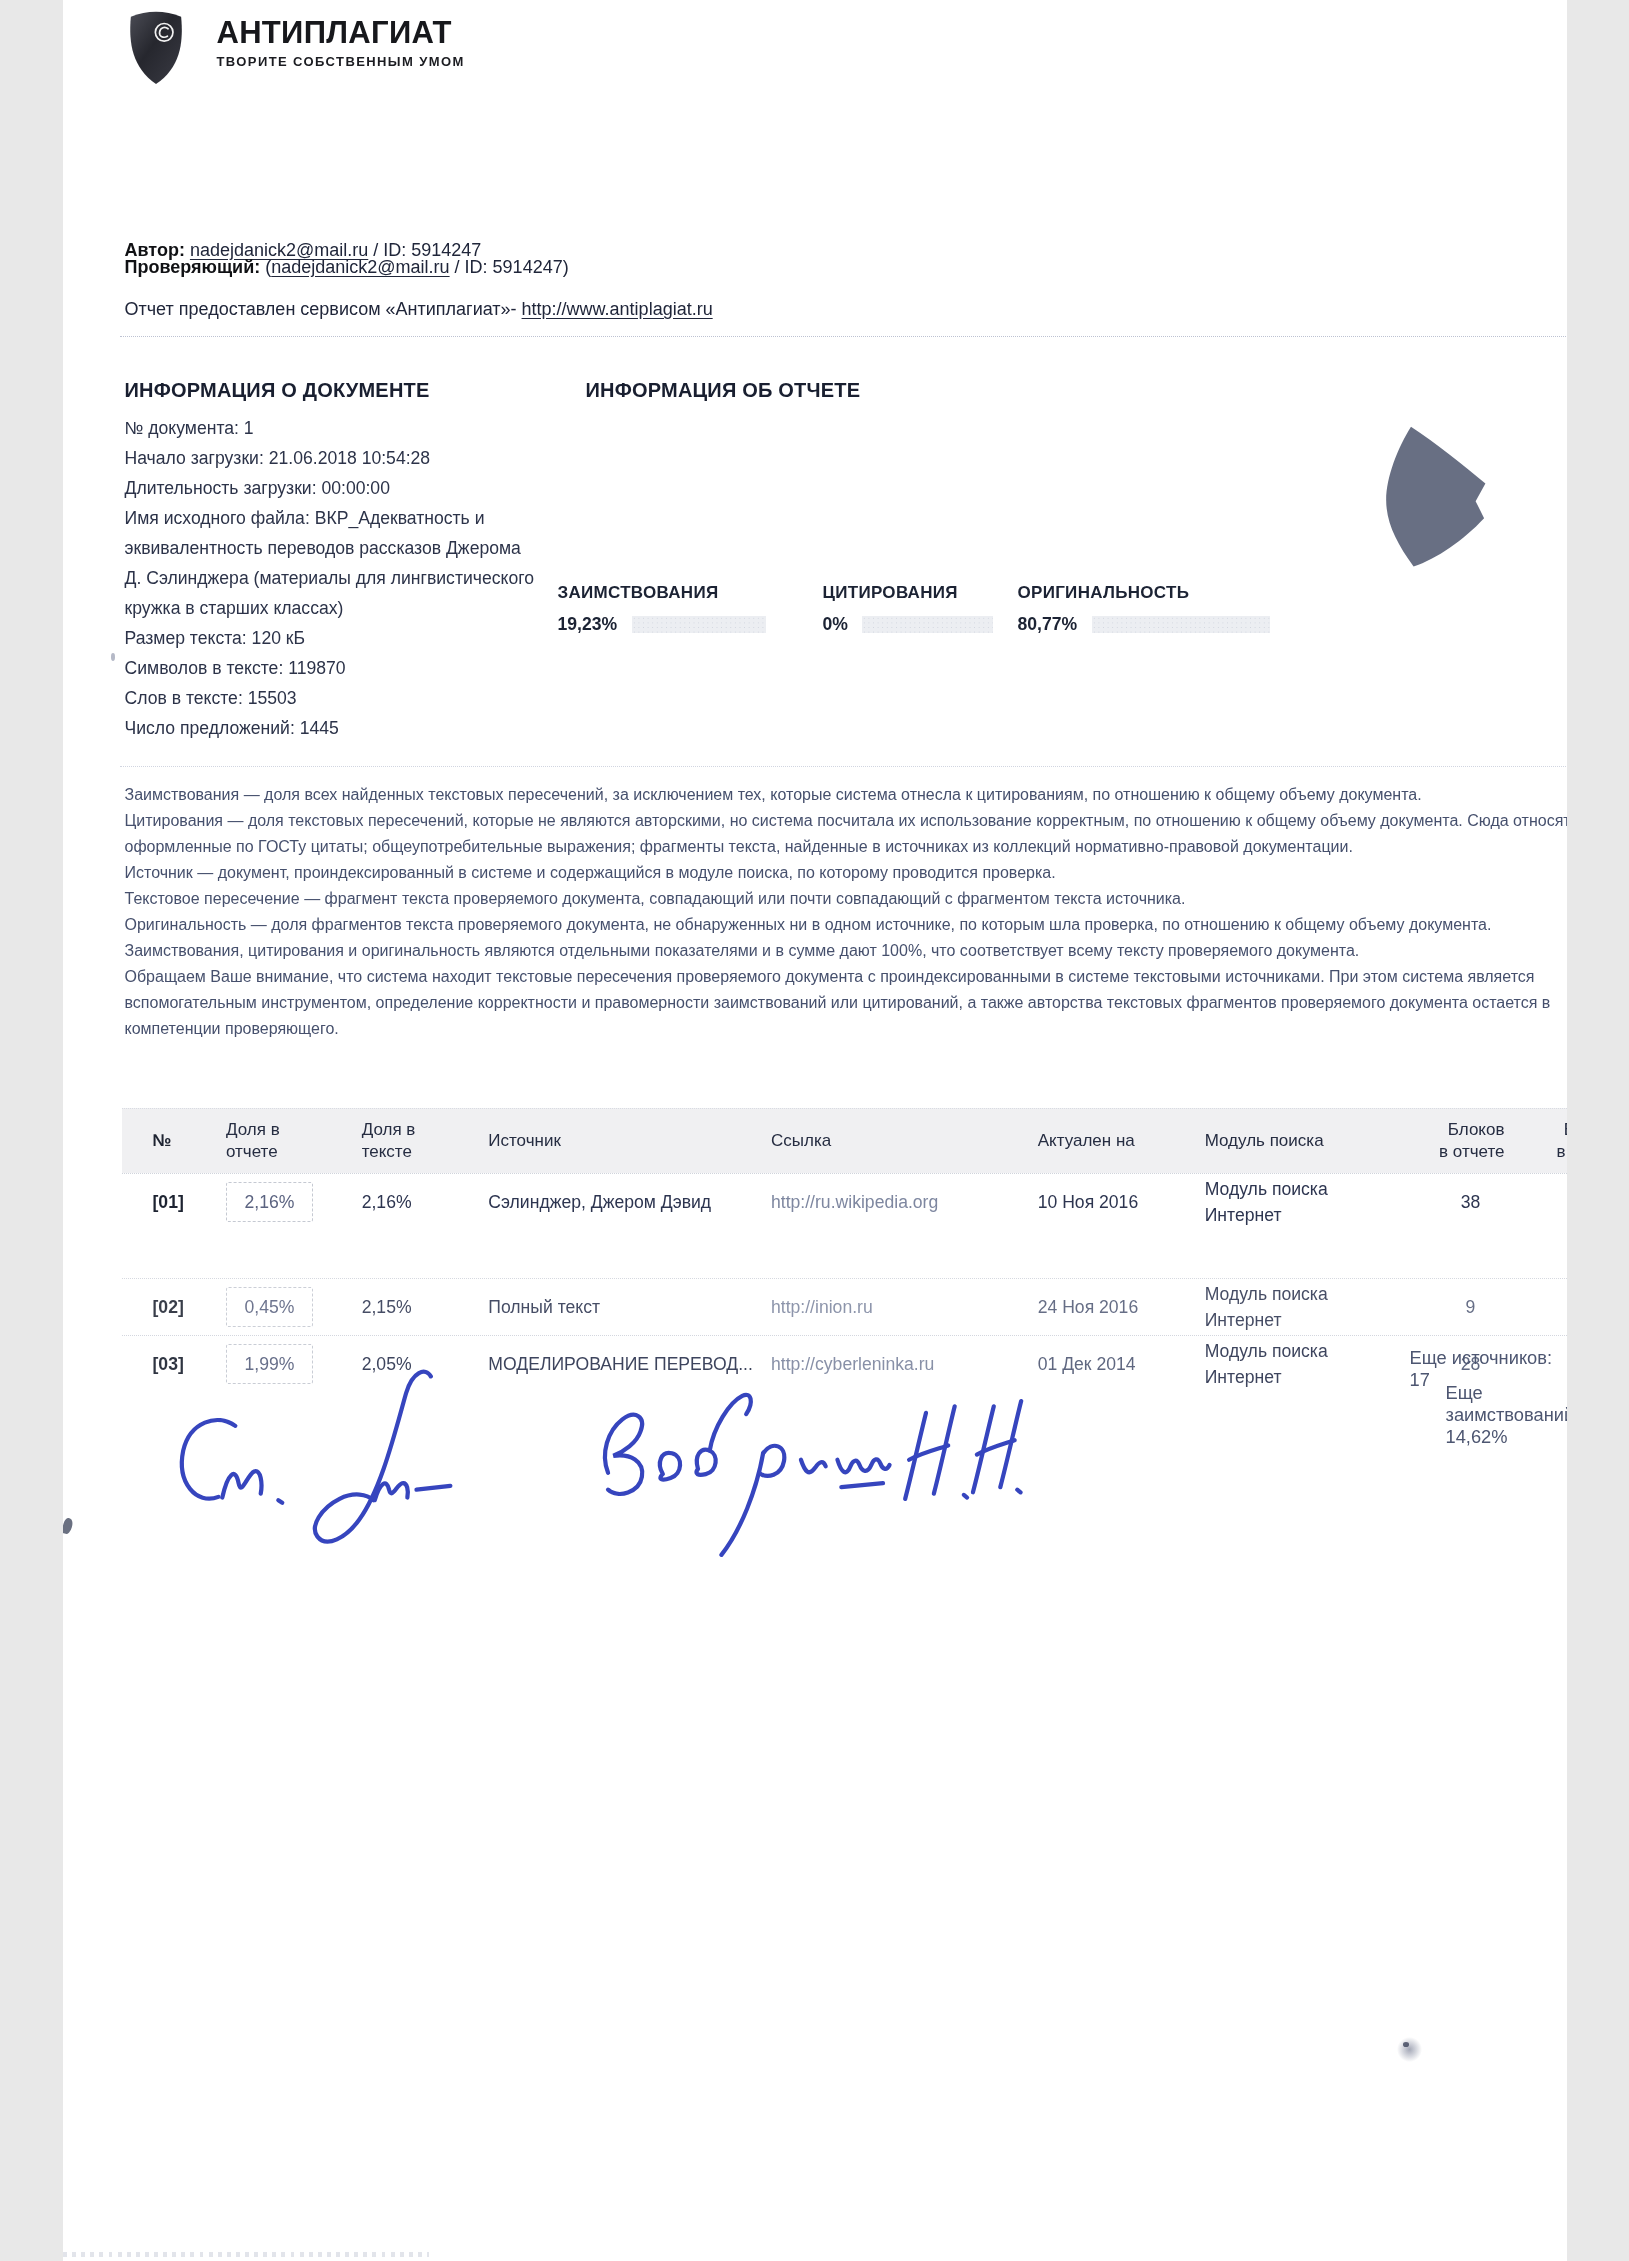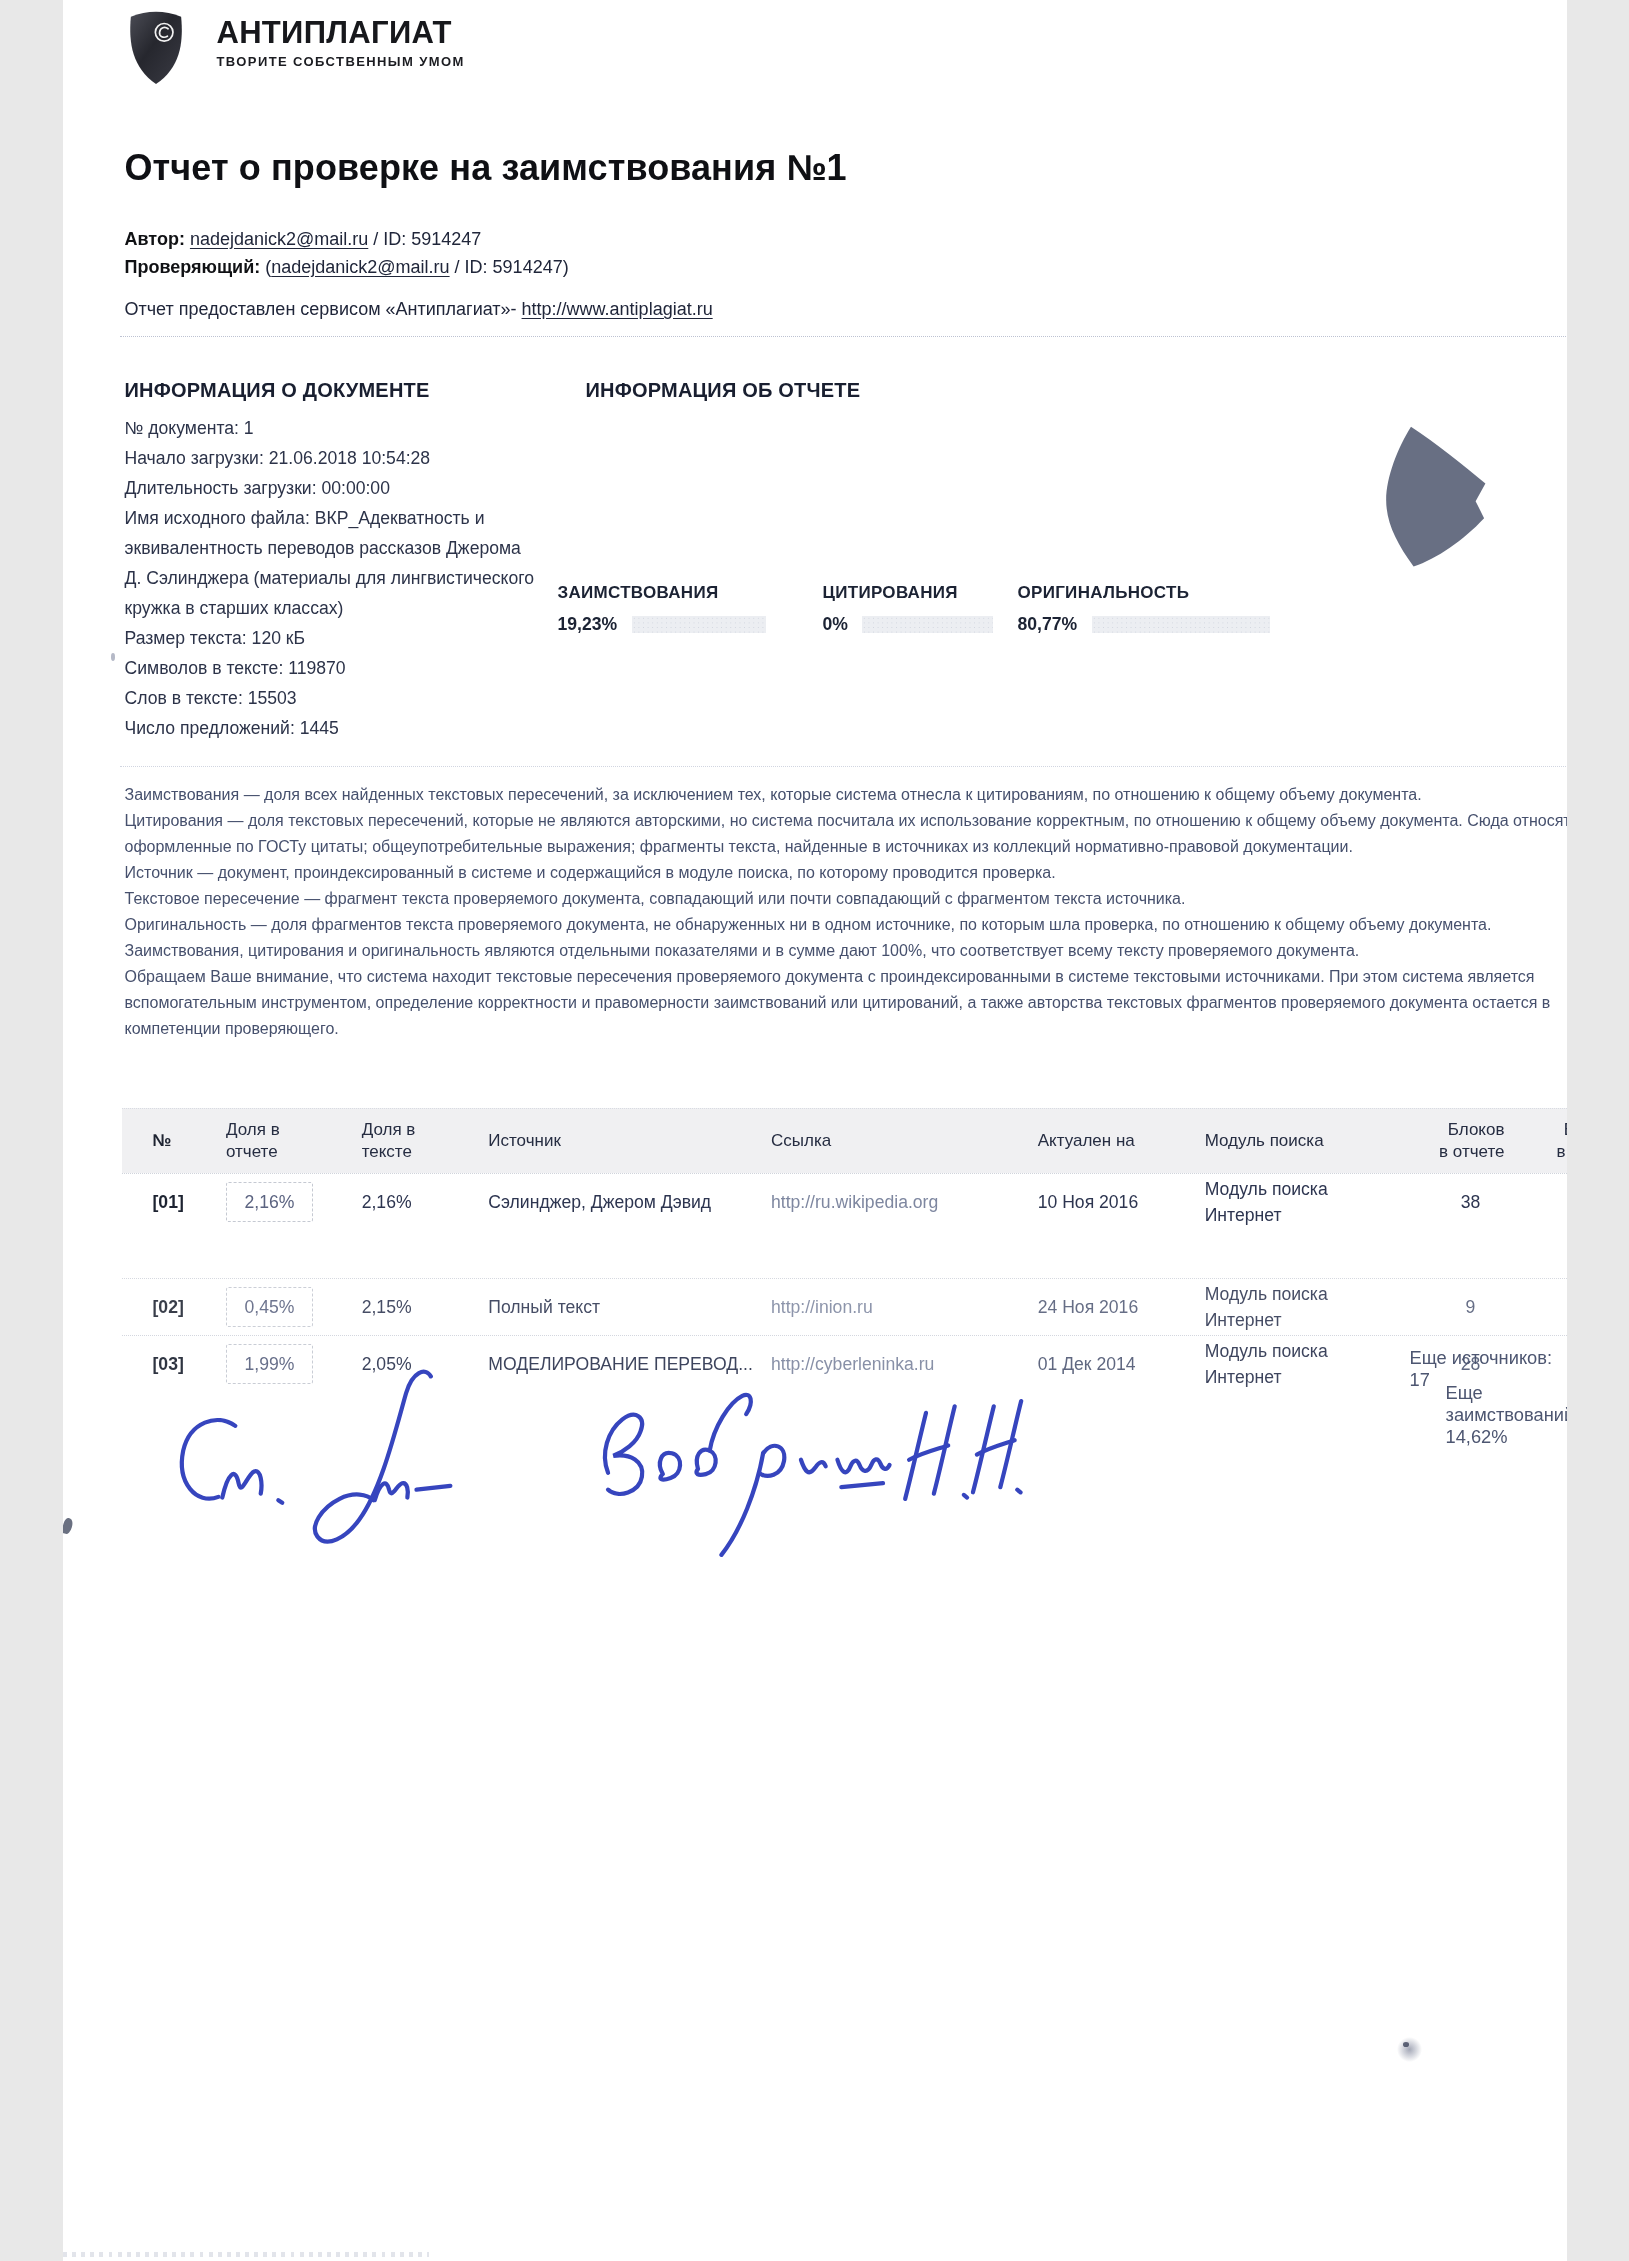--- a/index.html
+++ b/index.html
@@ -101,23 +101,22 @@
       <path d="M 9,13 C 34,3 61,3 86,13 C 90,54 84,92 47.5,116 C 12,92 5,54 9,13 Z" fill="url(#shg)"></path>
       <circle cx="60" cy="37" r="13.5" fill="none" stroke="#f2f2f2" stroke-width="2.6"></circle>
       <path d="M 66,31.5 C 61,27.5 54,29.5 53,36.5 C 52,43.5 59,46.5 65,43" fill="none" stroke="#f2f2f2" stroke-width="2.6" stroke-linecap="round"></path>
     </svg>
     <div class="logo-text">
       <div class="brand"><span class="pre">АНТИ</span><span class="suf">ПЛАГИАТ</span></div>
       <div class="tagline">ТВОРИТЕ СОБСТВЕННЫМ УМОМ</div>
     </div>
   </div>
 
-  <div class="abs title">Отчет о проверке на заимствования №1</div>
-
-  <div class="abs hline" style="top:229px;">
+
+  <div class="abs hline" style="top:240px;">
     <b>Автор:</b>&nbsp;<a class="lnk">nadejdanick2@mail.ru</a><span> / ID: 5914247</span>
   </div>
   <div class="abs hline" style="top:257px;">
     <b>Проверяющий:</b><span> (</span><a class="lnk">nadejdanick2@mail.ru</a><span> / ID: 5914247)</span>
   </div>
   <div class="abs hline" style="top:299px;">
     <span>Отчет предоставлен сервисом «Антиплагиат»- </span><a class="lnk">http://www.antiplagiat.ru</a>
   </div>
 
   <div class="abs sep" style="top:336px;"></div>

